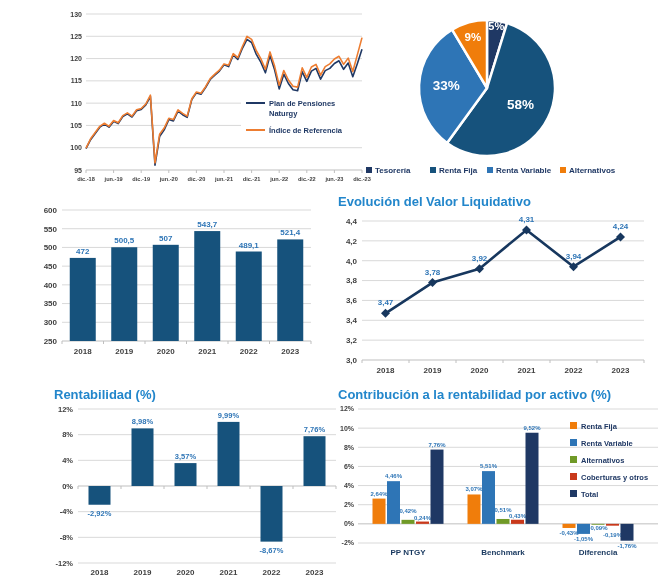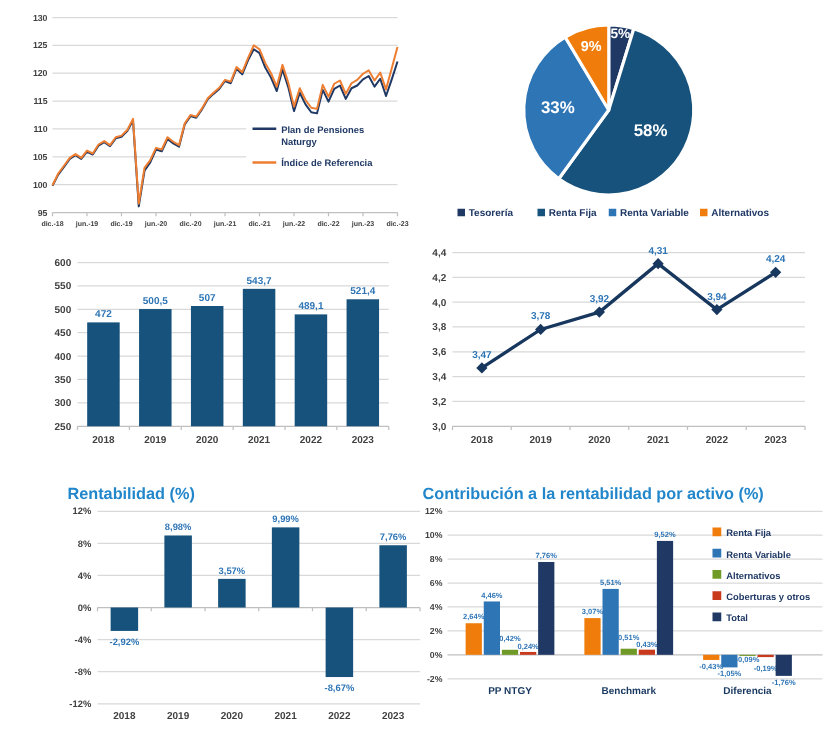--- a/index.html
+++ b/index.html
@@ -7,21 +7,21 @@
           font-family:"Liberation Sans",sans-serif;overflow:hidden;}
   .panel{position:absolute;}
   .chart-title{font-weight:bold;font-size:13px;color:#2286CB;white-space:nowrap;}
   svg text{font-family:"Liberation Sans",sans-serif;}
 </style>
 </head>
 <body>
 
 <div class="canvas">
 
-  <div class="panel" style="left:0;top:0;width:330px;height:190px;">
+  <div class="panel" style="left:0;top:0;width:330px;height:190px;padding-left:44px;">
     <svg id="c0" width="330" height="190" viewBox="0 0 330 190">
         <line x1="42" y1="170" x2="318" y2="170" stroke="#BFBFBF" stroke-width="1"></line>
         <line x1="42" y1="147.71428571428572" x2="318" y2="147.71428571428572" stroke="#D9D9D9" stroke-width="1"></line>
         <line x1="42" y1="125.42857142857143" x2="318" y2="125.42857142857143" stroke="#D9D9D9" stroke-width="1"></line>
         <line x1="42" y1="103.14285714285715" x2="318" y2="103.14285714285715" stroke="#D9D9D9" stroke-width="1"></line>
         <line x1="42" y1="80.85714285714286" x2="318" y2="80.85714285714286" stroke="#D9D9D9" stroke-width="1"></line>
         <line x1="42" y1="58.57142857142857" x2="318" y2="58.57142857142857" stroke="#D9D9D9" stroke-width="1"></line>
         <line x1="42" y1="36.285714285714306" x2="318" y2="36.285714285714306" stroke="#D9D9D9" stroke-width="1"></line>
         <line x1="42" y1="14" x2="318" y2="14" stroke="#D9D9D9" stroke-width="1"></line>
         <text x="38" y="16.5" font-size="7" fill="#404040" text-anchor="end" font-weight="bold">130</text>
@@ -126,20 +126,21 @@
         <text x="248.75" y="164" font-size="8" fill="#404040" text-anchor="middle" font-weight="bold">2022</text>
         <line x1="269.5" y1="151" x2="269.5" y2="154" stroke="#BFBFBF"></line>
         <rect x="277.25" y="49.41885714285715" width="26" height="101.58114285714285" fill="#16527C"></rect>
         <text x="290.25" y="45.41885714285715" font-size="8" fill="#2E75B6" text-anchor="middle" font-weight="bold">521,4</text>
         <text x="290.25" y="164" font-size="8" fill="#404040" text-anchor="middle" font-weight="bold">2023</text>
         <line x1="311" y1="151" x2="311" y2="154" stroke="#BFBFBF"></line>
       </svg>
   </div>
 
   <div class="panel" style="left:330px;top:190px;width:330px;height:195px;">
+    <div class="chart-title" style="margin:4px 0 0 8px;">Evolución del Valor Liquidativo</div>
     <svg id="c3" width="330" height="173" viewBox="0 0 330 173">
         <line x1="32" y1="12" x2="314" y2="12" stroke="#D9D9D9" stroke-width="1"></line>
         <text x="27" y="14.8" font-size="8" fill="#404040" text-anchor="end" font-weight="bold">4,4</text>
         <line x1="32" y1="31.85714285714286" x2="314" y2="31.85714285714286" stroke="#D9D9D9" stroke-width="1"></line>
         <text x="27" y="34.65714285714286" font-size="8" fill="#404040" text-anchor="end" font-weight="bold">4,2</text>
         <line x1="32" y1="51.71428571428574" x2="314" y2="51.71428571428574" stroke="#D9D9D9" stroke-width="1"></line>
         <text x="27" y="54.514285714285734" font-size="8" fill="#404040" text-anchor="end" font-weight="bold">4,0</text>
         <line x1="32" y1="71.57142857142856" x2="314" y2="71.57142857142856" stroke="#D9D9D9" stroke-width="1"></line>
         <text x="27" y="74.37142857142855" font-size="8" fill="#404040" text-anchor="end" font-weight="bold">3,8</text>
         <line x1="32" y1="91.42857142857139" x2="314" y2="91.42857142857139" stroke="#D9D9D9" stroke-width="1"></line>

